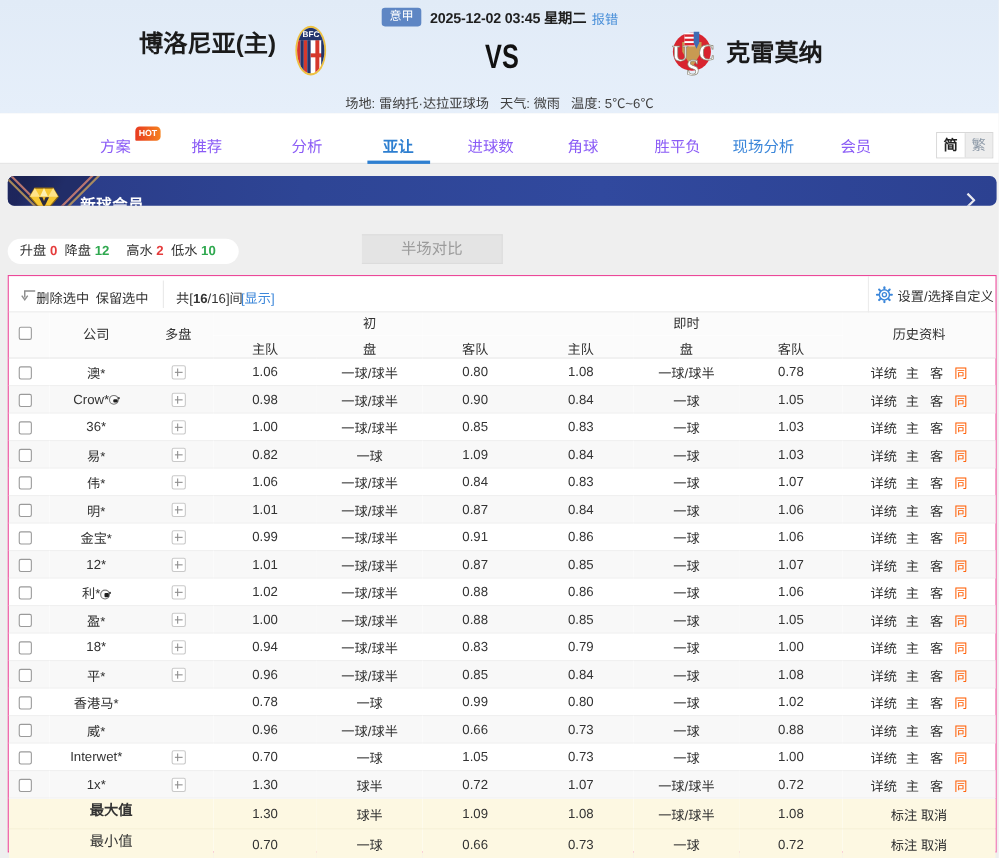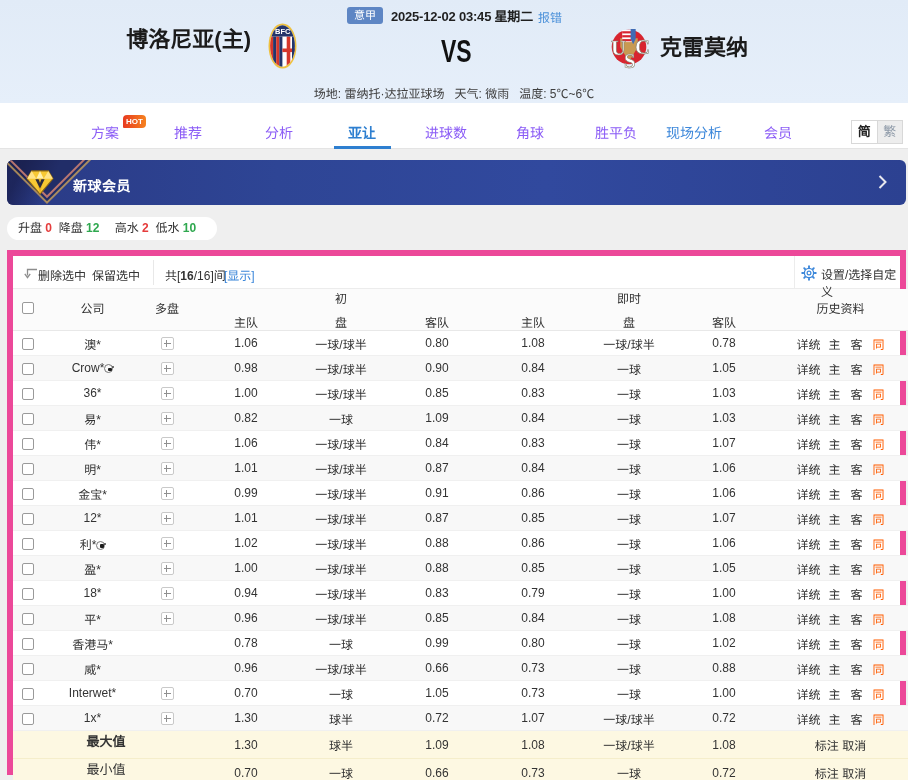--- a/index.html
+++ b/index.html
@@ -17,35 +17,35 @@
 .logo-away { position:absolute; left:607px; top:24px; }
 .venue { position:absolute; left:0; top:84px; width:908px; text-align:center; font-size:12px; color:#404040; }
 .nav { position:absolute; left:0; top:103px; width:908px; height:46px; background:#fff; border-bottom:1px solid #e4e4e4; }
 .nav a { position:absolute; top:19px; font-size:14px; color:#8b5cf6; text-decoration:none; }
 .nav a.active { color:#2e7fd0; font-weight:bold; }
 .nav a.blue { color:#3c87da; }
 .hot { position:absolute; left:123px; top:115px; width:23px; height:13px; background:linear-gradient(90deg,#e83a20,#f5821f); border-radius:4px 4px 4px 1px; color:#fff; font-size:8px; font-weight:bold; text-align:center; line-height:13px; }
 .langbox { position:absolute; left:851px; top:120px; width:52px; height:24px; border:1px solid #d8d8d8; display:flex; }
 .langbox .jian { width:26px; background:#fff; color:#222; font-weight:bold; font-size:13px; text-align:center; line-height:22px; border-right:1px solid #d8d8d8;}
 .langbox .fan { width:25px; background:#ededed; color:#8e9aa8; font-size:13px; text-align:center; line-height:22px; }
-.promo { position:absolute; left:7px; top:160px; width:899px; height:45px; border-radius:6px; background:linear-gradient(90deg,#2a3a85 0%,#2e4595 30%,#31499e 60%,#2c4191 100%); overflow:hidden; }
+.promo { position:absolute; left:7px; top:160px; width:899px; height:27px; border-radius:6px; background:linear-gradient(90deg,#2a3a85 0%,#2e4595 30%,#31499e 60%,#2c4191 100%); overflow:hidden; }
 .promo .chev1 { position:absolute; left:13px; top:-27px; width:54px; height:54px; border:2px solid rgba(209,130,115,0.85); transform:rotate(45deg); }
 .promo .chev2 { position:absolute; left:6px; top:-38px; width:68px; height:68px; border:2px solid rgba(200,160,90,0.8); transform:rotate(45deg); }
 .promo .dk1 { position:absolute; left:10px; top:-30px; width:60px; height:60px; background:rgba(24,30,72,0.5); transform:rotate(45deg); }
 .promo .dk2 { position:absolute; left:0; top:0; width:70px; height:45px; background:linear-gradient(115deg, rgba(25,31,78,0.75) 20%, rgba(25,31,78,0) 60%); }
 .promo .name { position:absolute; left:66px; top:15px; color:#fff; font-size:14px; font-weight:bold; letter-spacing:0.5px; }
 .promo .right { position:absolute; right:51px; top:15px; color:#fff; font-size:12px; }
 .statpill { position:absolute; left:7px; top:217px; width:210px; height:23px; background:#fff; border-radius:12px; font-size:12px; color:#333; line-height:23px; padding-left:11px; }
 .statpill b { font-weight:bold; }
 .red { color:#e53c3c; }
 .green { color:#2fa84f; }
 .toggle { position:absolute; left:329px; top:213px; width:256px; height:27px; display:flex; }
 .toggle .on { width:128px; background:#fff; border:1px solid #dcdcdc; color:#333; font-size:14px; font-weight:bold; text-align:center; line-height:25px; }
 .toggle .off { width:128px; background:#e4e4e4; border:1px solid #dcdcdc; border-left:none; color:#9b9b9b; font-size:14px; text-align:center; line-height:25px; }
-.panel { position:absolute; left:7px; top:250px; width:899px; height:525px; background:#fff; border:6px solid #ec4899; }
+.panel { position:absolute; left:7px; top:250px; width:899px; height:525px; background:#fff; border:1px solid #ec4899; }
 .toolbar { position:relative; height:33px; border-bottom:1px solid #ececec; font-size:12px; color:#333; }
 .toolbar .t1 { position:absolute; left:25px; top:10px; }
 .toolbar .t2 { position:absolute; left:79px; top:10px;text-align:right; }
 .toolbar .sep { position:absolute; left:140px; top:4px; width:1px; height:25px; background:#e8e8e8; }
 .toolbar .t3 { position:absolute; left:152px; top:10px; }
 .toolbar .t4 { position:absolute; left:211px; top:10px; color:#3c87da; }
 .toolbar .sep2 { position:absolute; left:781px; top:0; width:1px; height:33px; background:#ececec; }
 .toolbar .t5 { position:absolute; left:808px; top:9px; }
 table.odds { border-collapse:collapse; table-layout:fixed; width:897px; font-size:12px; color:#333; }
 table.odds td, table.odds th { padding:0; text-align:center; font-weight:normal; overflow:hidden; white-space:nowrap; }
@@ -149,20 +149,21 @@
     <polygon points="15,26 11,9.5 19,9.5" fill="#e8b022"></polygon>
     <path d="M10 10 L15 20 L20 10 L16.5 10 L15 14 L13.5 10 Z" fill="#2a2a3e"></path>
   </svg>
   <div class="name">新球会员</div>
   <svg style="position:absolute;right:19px;top:15px;" width="9" height="14" viewBox="0 0 9 14">
       <path d="M1.5 1 L7.5 7 L1.5 13" stroke="#e8e8ee" stroke-width="2" fill="none"></path>
     </svg>
 </div>
 <div class="statpill">升盘 <b class="red">0</b>&nbsp;&nbsp;降盘 <b class="green">12</b>&nbsp; 高水 <b class="red">2</b>&nbsp;&nbsp;低水 <b class="green">10</b></div>
 <div class="toggle">
+    <div class="off">半场对比</div>
   </div>
 <div class="panel">
   <div class="toolbar">
     <svg width="14" height="14" viewBox="0 0 14 14" style="position:absolute;left:11px;top:11px;">
       <path d="M13 2.5 H3.5 V8.5" stroke="#8d8d8d" stroke-width="1.3" fill="none"></path>
       <path d="M0.8 6.8 L3.5 10.6 L6.2 6.8" stroke="#8d8d8d" stroke-width="1.3" fill="none"></path>
     </svg>
     <span class="t1">删除选中</span>
     <span class="t2">保留选中</span>
     <span class="sep"></span>

